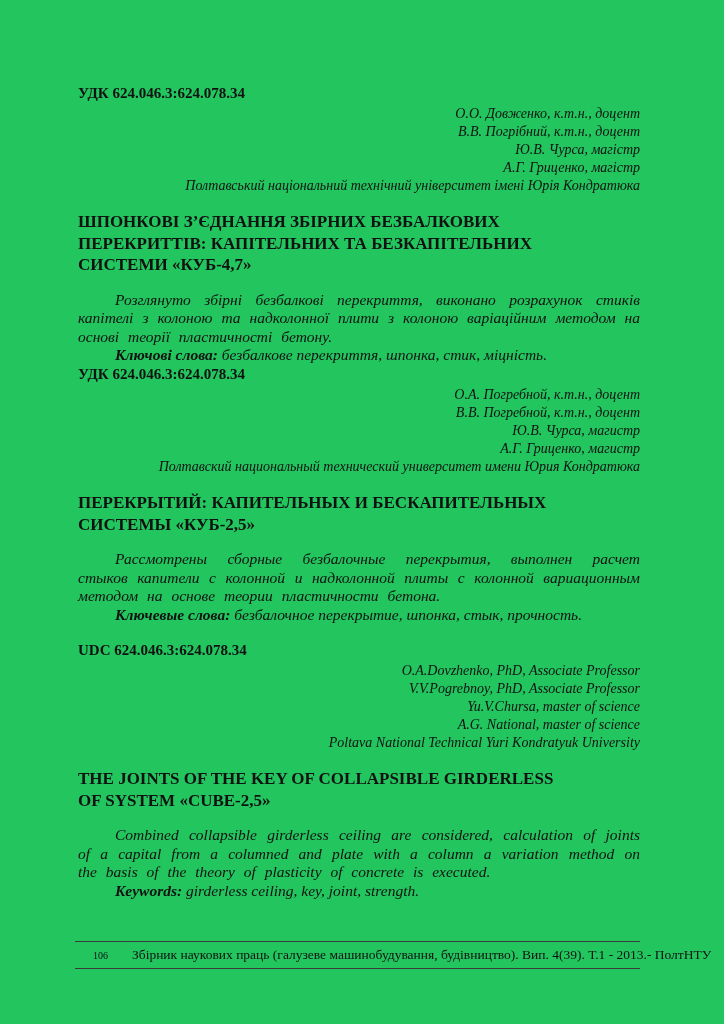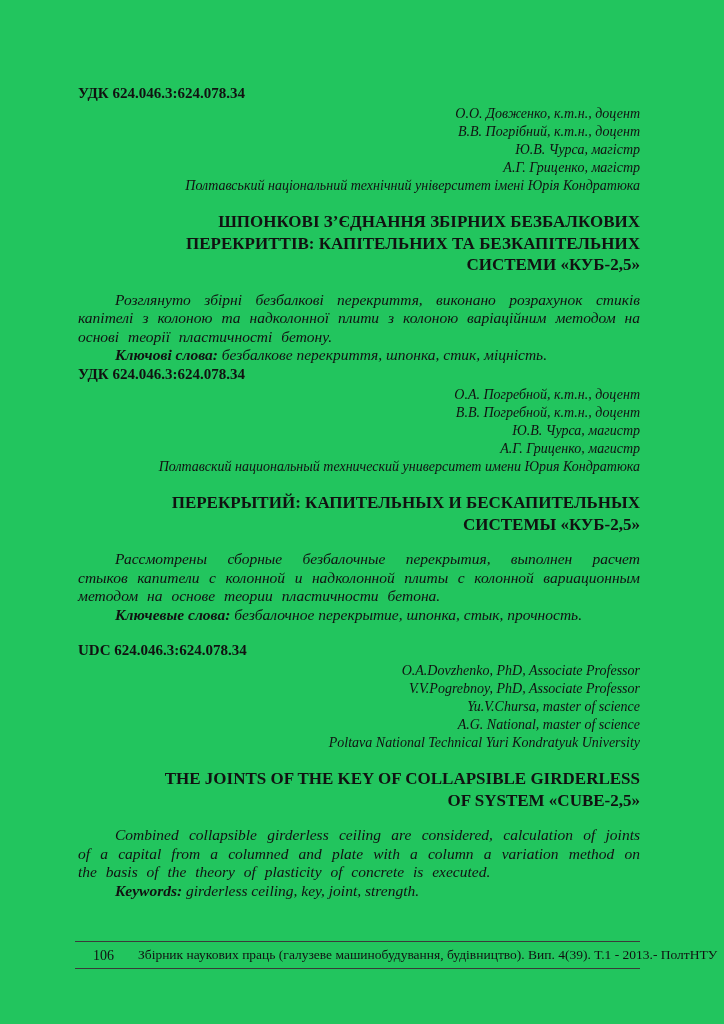--- a/index.html
+++ b/index.html
@@ -30,21 +30,21 @@
     margin-bottom: 2px;
   }
   .authors {
     text-align: right;
     font-style: italic;
     font-size: 14px;
     line-height: 18px;
   }
   .paper-title {
     margin-top: 16px;
-    text-align: right;
+    text-align: left;
     font-weight: bold;
     font-size: 17px;
     line-height: 21.5px;
   }
   .abstract {
     margin: 15px 0 0 0;
     font-style: italic;
     font-size: 15.5px;
     line-height: 18.5px;
     text-align: justify;
@@ -65,21 +65,21 @@
     left: 75px; right: 84px; top: 941px;
     height: 28px;
     border-top: 1.5px solid #3a3a3a;
     border-bottom: 1.5px solid #3a3a3a;
     display: flex;
     align-items: center;
     padding-left: 18px;
     box-sizing: border-box;
   }
   .page-number {
-    font-size: 14px;
+    font-size: 10px;
     line-height: 15px;
     margin-right: 24px;
     flex: 0 0 auto;
   }
   .journal-citation {
     font-size: 13.5px;
     line-height: 14px;
     white-space: nowrap;
     text-align: right;
   }
@@ -94,21 +94,21 @@
     <div class="authors">
       <div>О.О. Довженко, к.т.н., доцент</div>
       <div>В.В. Погрібний, к.т.н., доцент</div>
       <div>Ю.В. Чурса, магістр</div>
       <div>А.Г. Гриценко, магістр</div>
       <div>Полтавський національний технічний університет імені Юрія Кондратюка</div>
     </div>
     <div class="paper-title">
       <div>ШПОНКОВІ З’ЄДНАННЯ ЗБІРНИХ БЕЗБАЛКОВИХ</div>
       <div>ПЕРЕКРИТТІВ: КАПІТЕЛЬНИХ ТА БЕЗКАПІТЕЛЬНИХ</div>
-      <div>СИСТЕМИ «КУБ-2,5»</div>
+      <div>СИСТЕМИ «КУБ-4,7»</div>
     </div>
     <p class="abstract">Розглянуто збірні безбалкові перекриття, виконано розрахунок стиків капітелі з колоною та надколонної плити з колоною варіаційним методом на основі теорії пластичності бетону.</p>
     <p class="keywords"><span class="kw-label">Ключові слова:</span> <span>безбалкове перекриття, шпонка, стик, міцність.</span></p>
   </div>
 
   <div class="section section-2">
     <div class="udc">УДК 624.046.3:624.078.34</div>
     <div class="authors">
       <div>О.А. Погребной, к.т.н., доцент</div>
       <div>В.В. Погребной, к.т.н., доцент</div>

